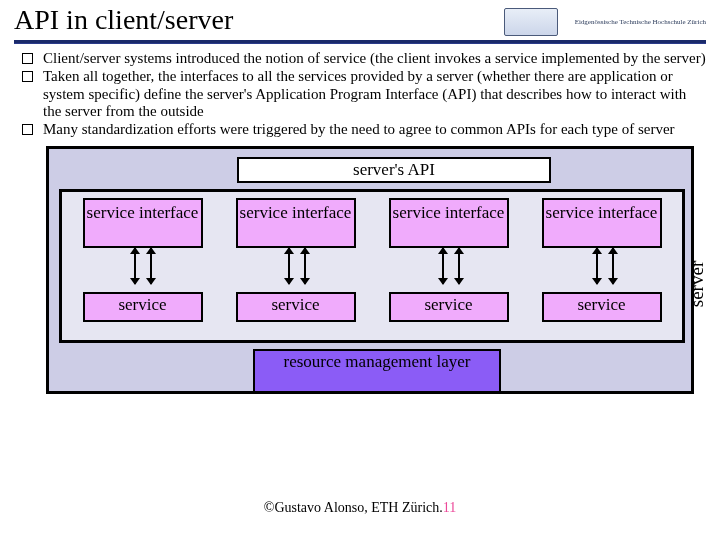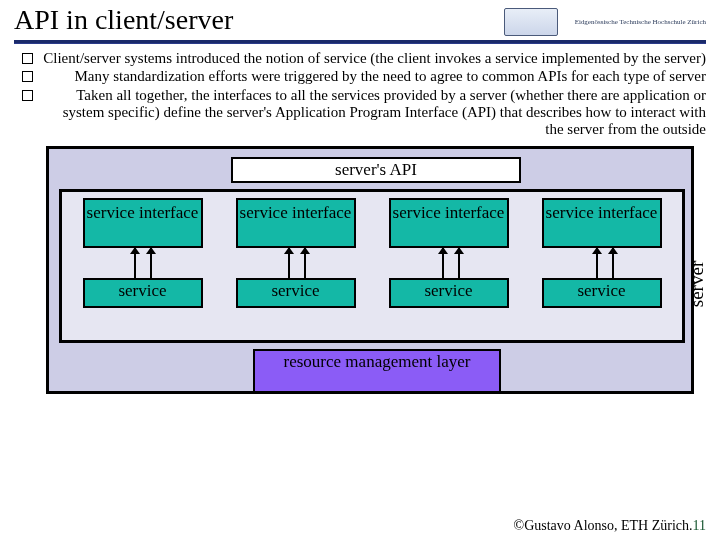--- a/index.html
+++ b/index.html
@@ -7,41 +7,41 @@
   .slide { position: relative; width: 720px; height: 540px; padding: 6px 14px 6px 14px; }
   .header { display: flex; align-items: flex-start; justify-content: space-between; }
   .title { font-size: 28px; font-weight: 400; line-height: 1.0; }
   .logo { display: flex; align-items: center; gap: 17px; margin-top: 2px; }
   .logo-main { width: 54px; height: 28px; border: 1px solid #4a5a7a; border-radius: 2px; background: linear-gradient(#e8eef7, #ccd6ea); position: relative; }
   .logo-small { font-size: 7px; color: #2a3a5a; line-height: 1.0; text-align: right; }
   .rule { margin-top: 4px; height: 4px; background: #1a2a6a; border-bottom: 1px solid #2a3a8a; }
   .bullets { margin-top: 6px; padding-left: 4px; }
   .bullet { display: flex; align-items: flex-start; font-size: 15px; line-height: 1.15; margin-bottom: 1px; }
   .bullet .mark { width: 11px; height: 11px; border: 1.5px solid #000; margin: 3px 10px 0 4px; flex: 0 0 auto; }
-  .bullet .txt { flex: 1; text-align: right; }
+  .bullet .txt { flex: 1; }
   .diagram { position: relative; margin-top: 8px; height: 248px; }
   .outer { position: absolute; left: 32px; top: 0; width: 648px; height: 248px; border: 3px solid #000; background: #cdcde6; }
-  .apibar { position: absolute; left: 182px; top: 8px; width: 290px; height: 26px; border: 2px solid #000; background: #fff; text-align: center; font-family: "Comic Sans MS", cursive; font-size: 17px; line-height: 22px; }
+  .apibar { position: absolute; left: 188px; top: 8px; width: 314px; height: 26px; border: 2px solid #000; background: #fff; text-align: center; font-family: "Comic Sans MS", cursive; font-size: 17px; line-height: 22px; }
   .mid { position: absolute; left: 10px; top: 40px; width: 626px; height: 154px; border: 3px solid #000; background: #e6e6f2; }
   .row { position: absolute; width: 100%; display: flex; justify-content: space-around; padding: 0 4px; }
   .row.ifaces { top: 6px; }
-  .row.services { top: 86px; align-items: flex-end; }
-  .cell { width: 120px; border: 2px solid #000; background: #14b8a6; text-align: center; font-family: "Comic Sans MS", cursive; font-size: 17px; line-height: 1.05; padding: 4px 2px; }
+  .row.services { top: 100px; align-items: flex-end; }
+  .cell { width: 120px; border: 2px solid #000; background: #f0abfc; text-align: center; font-family: "Comic Sans MS", cursive; font-size: 17px; line-height: 1.05; padding: 4px 2px; }
   .cell.iface { height: 50px; }
   .cell.svc { height: 30px; padding-top: 2px; }
   .arrows { position: absolute; top: 56px; width: 100%; height: 40px; }
   .arrowpair { position: absolute; width: 130px; display: flex; justify-content: center; gap: 14px; }
   .arrow { width: 2px; height: 36px; background: #000; position: relative; }
   .arrow::before { content: ""; position: absolute; left: -4px; top: -1px; border-left: 5px solid transparent; border-right: 5px solid transparent; border-bottom: 7px solid #000; }
   .arrow::after { content: ""; position: absolute; left: -4px; bottom: -1px; border-left: 5px solid transparent; border-right: 5px solid transparent; border-top: 7px solid #000; }
   .rml { position: absolute; left: 204px; top: 200px; width: 248px; height: 44px; border: 2px solid #000; background: #8b5cf6; text-align: center; font-family: "Comic Sans MS", cursive; font-size: 17px; line-height: 1.05; padding-top: 2px; }
   .serverlabel { position: absolute; right: -2px; top: 78px; width: 22px; height: 120px; display: flex; align-items: center; justify-content: center; }
   .serverlabel span { transform: rotate(-90deg); font-family: "Comic Sans MS", cursive; font-size: 19px; white-space: nowrap; }
-  .footer { position: absolute; left: 14px; bottom: 6px; right: 14px; display: flex; justify-content: flex-end; font-size: 14px; }
-  .pagenum { color: #14532d; }
+  .footer { position: absolute; left: 14px; bottom: 24px; right: 14px; display: flex; justify-content: center; font-size: 14px; }
+  .pagenum { color: #ec4899; }
 </style>
 </head>
 <body>
 <div class="slide">
 
   <div class="header">
     <div class="title">API in client/server</div>
     <div class="logo">
       <div class="logo-main"></div>
       <div class="logo-small">Eidgenössische Technische Hochschule Zürich</div>
@@ -49,25 +49,25 @@
   </div>
   <div class="rule"></div>
 
   <div class="bullets">
     <div class="bullet">
         <span class="mark"></span>
         <span class="txt">Client/server systems introduced the notion of service (the client invokes a service implemented by the server)</span>
       </div>
     <div class="bullet">
         <span class="mark"></span>
-        <span class="txt">Many standardization efforts were triggered by the need to agree to common APIs for each type of server</span>
+        <span class="txt">Taken all together, the interfaces to all the services provided by a server (whether there are application or system specific) define the server's Application Program Interface (API) that describes how to interact with the server from the outside</span>
       </div>
     <div class="bullet">
         <span class="mark"></span>
-        <span class="txt">Taken all together, the interfaces to all the services provided by a server (whether there are application or system specific) define the server's Application Program Interface (API) that describes how to interact with the server from the outside</span>
+        <span class="txt">Many standardization efforts were triggered by the need to agree to common APIs for each type of server</span>
       </div>
   </div>
 
   <div class="diagram">
     <div class="outer">
       <div class="apibar">server's API</div>
 
       <div class="mid">
         <div class="row ifaces">
           <div class="cell iface"><span>service interface</span></div>

